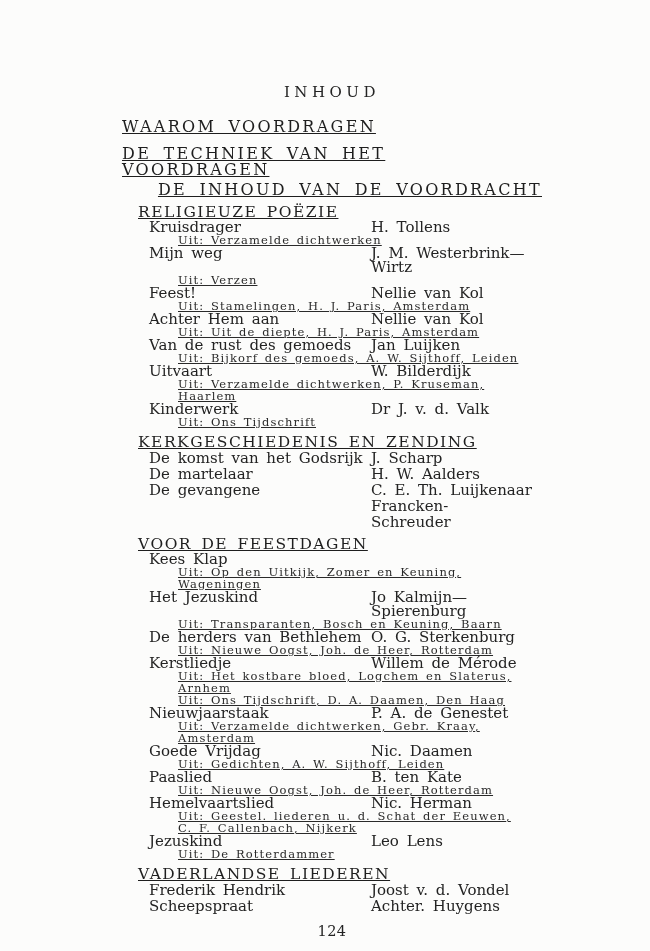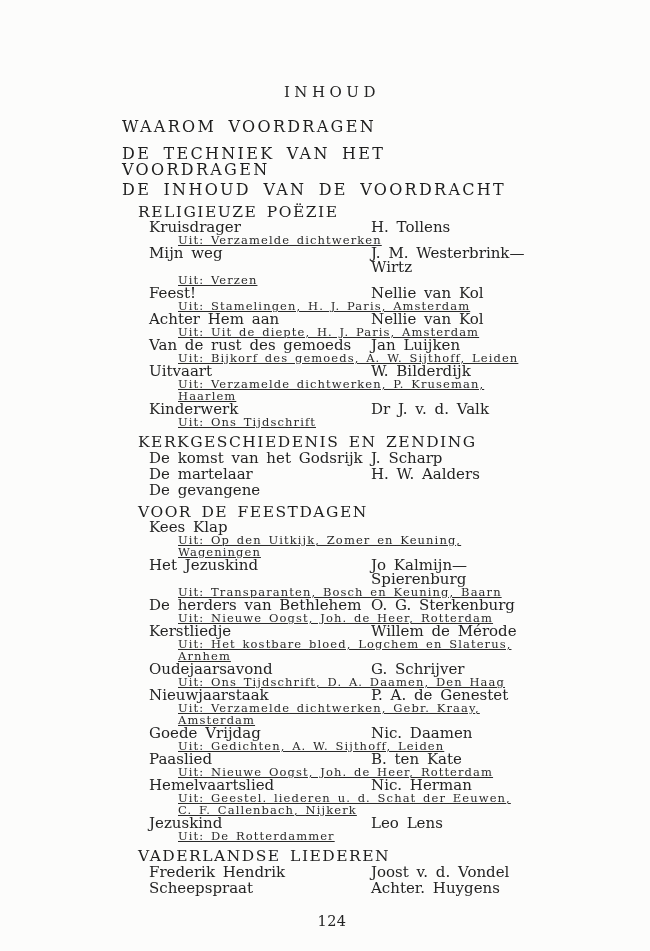--- a/index.html
+++ b/index.html
@@ -18,24 +18,24 @@
   .inhoud-title{
     font-size:15px;line-height:16px;
     font-weight:normal;
     letter-spacing:4.5px;
     text-align:center;
     margin:0 0 19px 0;
   }
   .section{margin:0;}
   .section--chapter{margin-bottom:11px;}
   .section--chapter + .section--chapter{margin-bottom:4px;}
-  #toc > .section--chapter:nth-child(3){}
+  #toc > .section--chapter:nth-child(3){text-align:right;}
   .section--list{margin-top:6px;margin-left:16px;}
   .section h2{
-    font-weight:normal;margin:0;color:#1e1e1e;
+    font-weight:normal;margin:0;color:#1e1e1e;text-decoration:underline;
   }
   .section--chapter h2{
     font-size:16px;line-height:16px;
     letter-spacing:2.3px;word-spacing:5px;
   }
   .section--list h2{
     font-size:15.5px;line-height:16px;
     letter-spacing:1.5px;word-spacing:3px;
   }
   .entry-line{
@@ -51,21 +51,21 @@
     padding-left:40px;
     font-size:11.5px;line-height:12px;
     letter-spacing:1.1px;word-spacing:2px;
     white-space:pre-line;
     color:#2a2a2a;
     text-decoration:underline;
   }
   .page-number{
     text-align:center;
     font-size:14.5px;line-height:16px;
-    margin-top:17px;
+    margin-top:9px;
     letter-spacing:0.5px;
   }
 </style>
 </head>
 <body>
 
 <div class="page">
   <div class="content">
     <h1 class="inhoud-title">INHOUD</h1>
 
@@ -141,20 +141,22 @@
           </div>
           <div class="entry">
             <div class="entry-line">
               <span class="entry-title">De martelaar</span>
               <span class="entry-author">H. W. Aalders</span>
             </div>
           </div>
           <div class="entry">
             <div class="entry-line">
               <span class="entry-title">De gevangene</span>
+              <span class="entry-author">C. E. Th. Luijkenaar Francken-
+Schreuder</span>
             </div>
           </div>
         </section>
         <section class="section section--list">
           <h2>VOOR DE FEESTDAGEN</h2>
           <div class="entry has-source">
             <div class="entry-line">
               <span class="entry-author">Kees Klap</span>
             </div>
             <div class="entry-source">Uit: Op den Uitkijk, Zomer en Keuning, Wageningen</div>
@@ -174,24 +176,20 @@
             <div class="entry-source">Uit: Nieuwe Oogst, Joh. de Heer, Rotterdam</div>
           </div>
           <div class="entry has-source">
             <div class="entry-line">
               <span class="entry-title">Kerstliedje</span>
               <span class="entry-author">Willem de Mérode</span>
             </div>
             <div class="entry-source">Uit: Het kostbare bloed, Logchem en Slaterus, Arnhem</div>
           </div>
           <div class="entry has-source">
-            <div class="entry-line">
-              <span class="entry-title">Oudejaarsavond</span>
-              <span class="entry-author">G. Schrijver</span>
-            </div>
             <div class="entry-source">Uit: Ons Tijdschrift, D. A. Daamen, Den Haag</div>
           </div>
           <div class="entry has-source">
             <div class="entry-line">
               <span class="entry-title">Nieuwjaarstaak</span>
               <span class="entry-author">P. A. de Genestet</span>
             </div>
             <div class="entry-source">Uit: Verzamelde dichtwerken, Gebr. Kraay, Amsterdam</div>
           </div>
           <div class="entry has-source">

